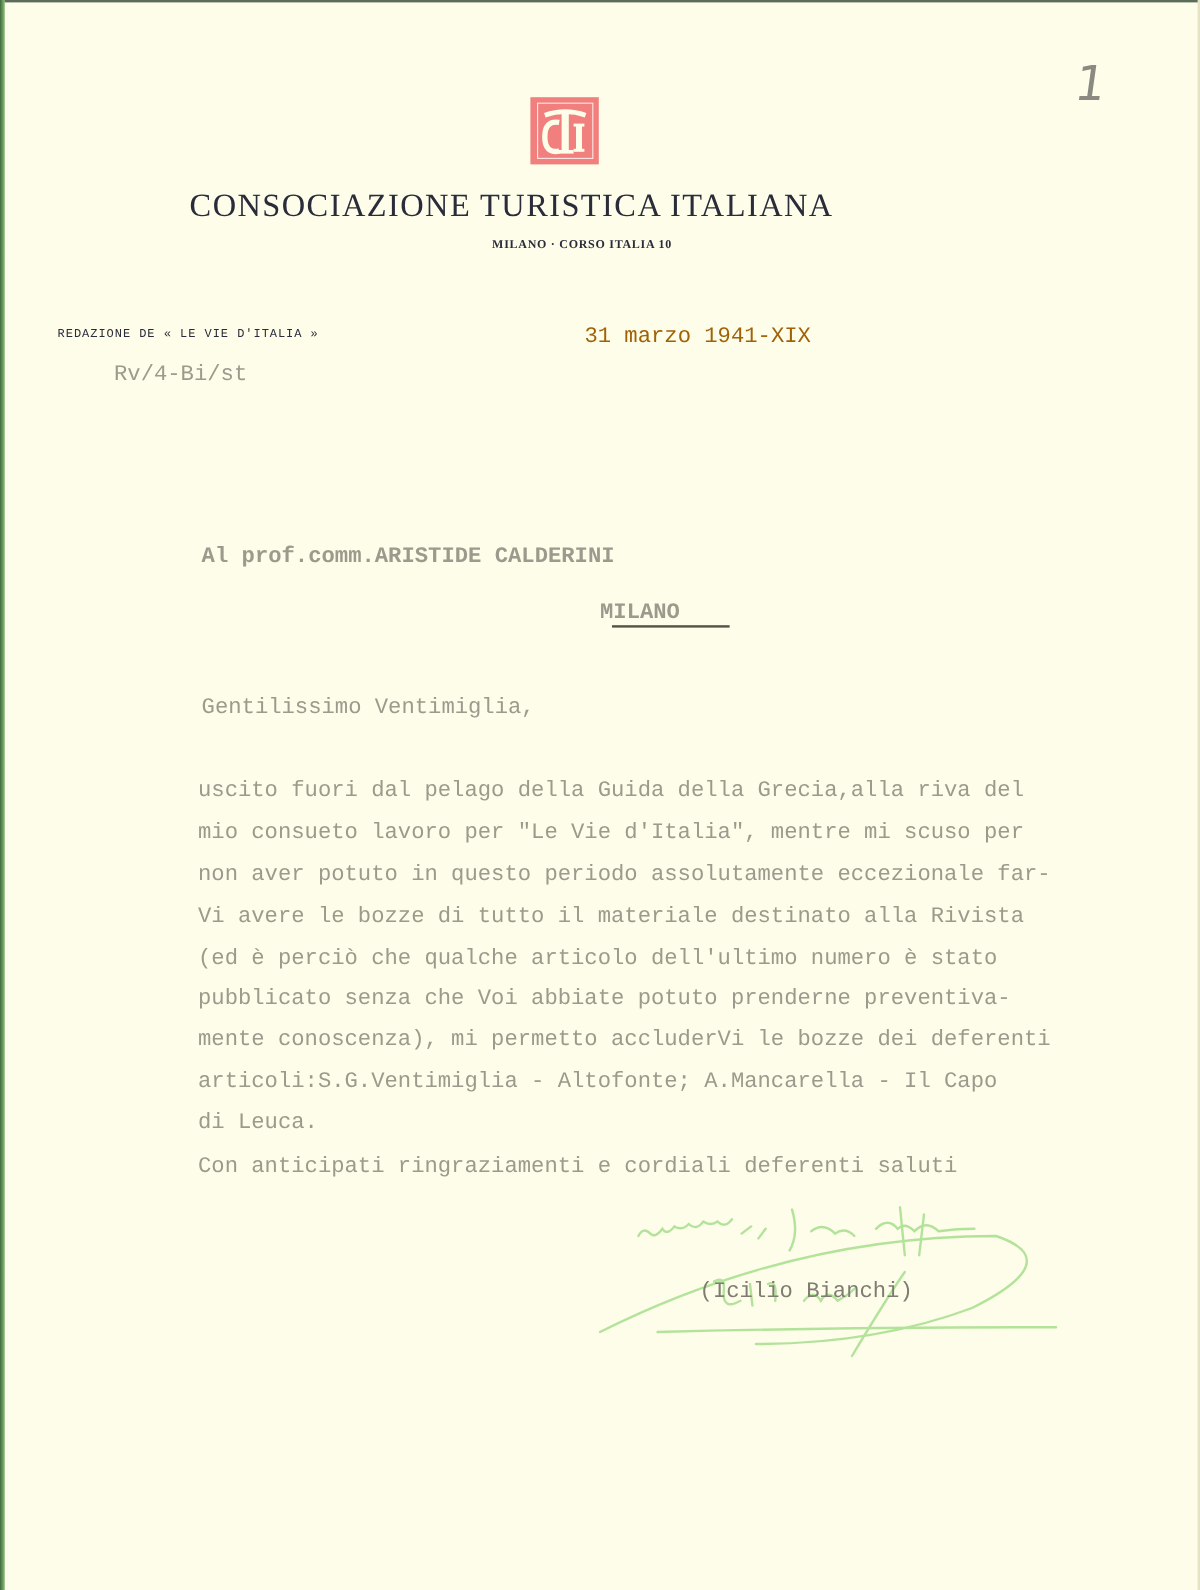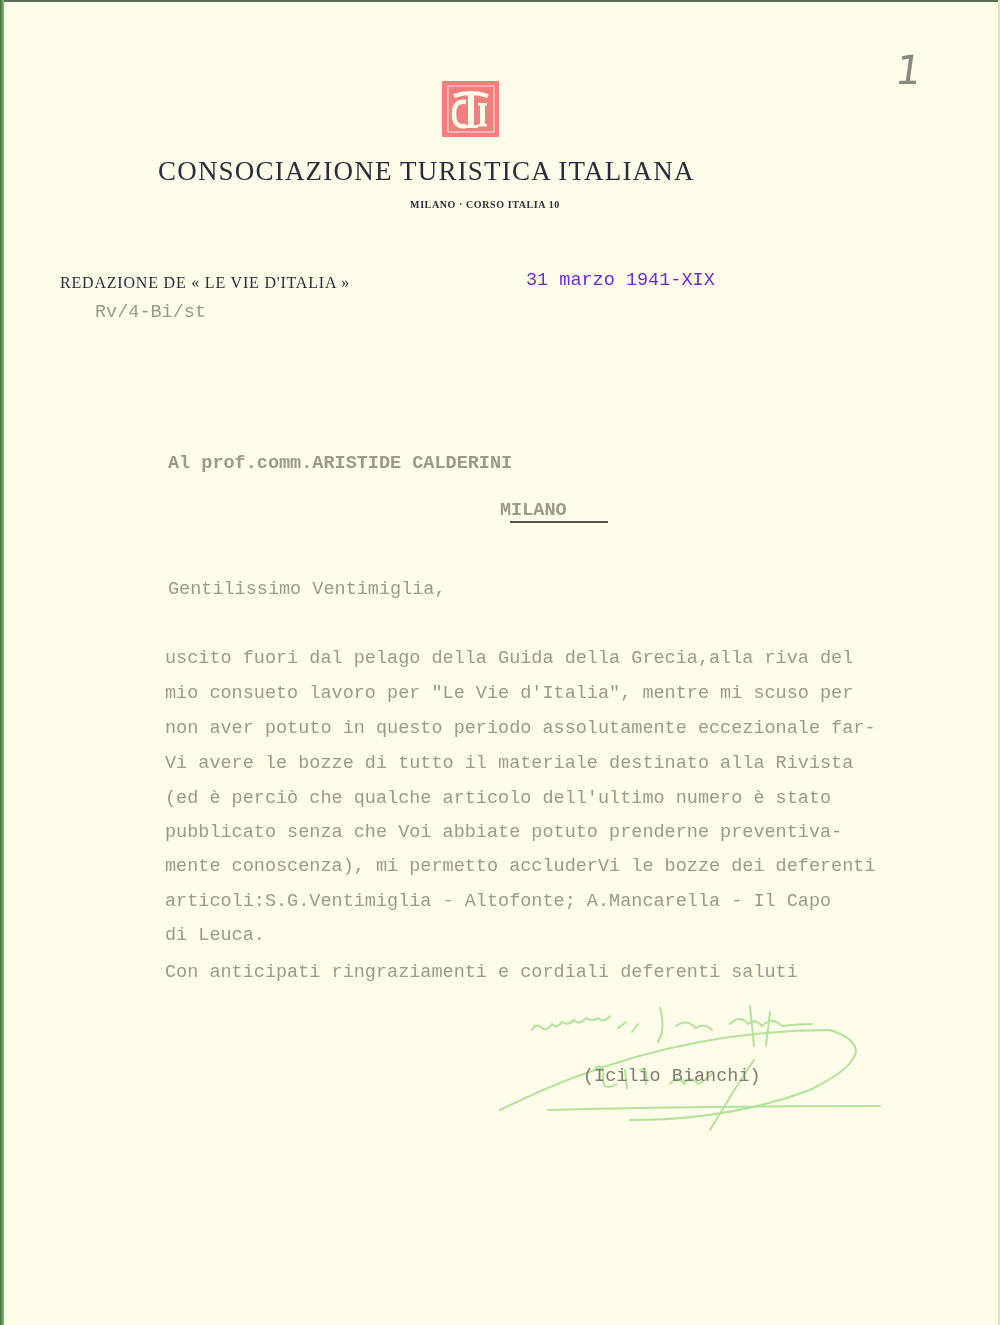--- a/index.html
+++ b/index.html
@@ -4,24 +4,24 @@
 <style>
   html, body { margin:0; padding:0; }
   body { width:1000px; height:1325px; background:#fdfde9; position:relative; overflow:hidden; font-family:"Liberation Sans", sans-serif; }
   .edge-left { position:absolute; left:0; top:0; width:4px; height:1325px; background:linear-gradient(to right,#3e6b3a,#8fbf7e); }
   .edge-top { position:absolute; left:0; top:0; width:1000px; height:2px; background:#5c6b5a; }
   .edge-right { position:absolute; right:0; top:0; width:2px; height:1325px; background:#e6e3c4; }
   .page-num { position:absolute; left:896px; top:50px; font-family:"DejaVu Sans", sans-serif; font-size:40px; color:#8a8a82; transform:skewX(-8deg); line-height:1; }
   .logo { position:absolute; left:442px; top:81px; width:57px; height:56px; background:#f07f7d; display:flex; align-items:center; justify-content:center; }
   .org-name { position:absolute; left:158px; top:156px; width:622px; font-family:Liberation Serif, serif; font-size:27px; letter-spacing:1.2px; color:#2a2c3a; white-space:nowrap; }
   .org-address { position:absolute; left:0; top:199px; width:940px; text-align:center; font-family:"Liberation Serif", serif; font-size:10px; letter-spacing:0.6px; color:#2a2c3a; font-weight:bold;margin-left:15px; }
-  .redazione { position:absolute; left:48px; top:274px; font-family:Liberation Serif, serif; font-size:16px; letter-spacing:0.8px; color:#2a2c3a;margin-left:12px; }
+  .redazione { position:absolute; left:48px; top:274px; font-family:Liberation Mono, monospace; font-size:10px; letter-spacing:0.8px; color:#2a2c3a; }
   .tw { font-family:"Liberation Mono", monospace; color:#9c9a8c; position:absolute; white-space:nowrap; font-size:18.5px; }
   .ref { left:95px; top:302px; }
-  .date { left:526px; top:270px; color:#6d28d9; }
+  .date { left:487px; top:270px; color:#a16207; }
   .addressee { left:168px; top:453px;font-weight:bold; }
   .city { left:500px; top:500px;font-weight:bold; }
   .city-line { position:absolute; left:510px; top:521px; width:98px; height:2px; background:#55524a; }
   .salutation { left:168px; top:579px; }
   .body-line { left:165px;text-align:center; }
   .sig-name { left:583px; top:1066px; color:#7f7d72; }
   .signature { position:absolute; left:440px; top:1000px; width:460px; height:150px; }
 </style>
 </head>
 <body>

